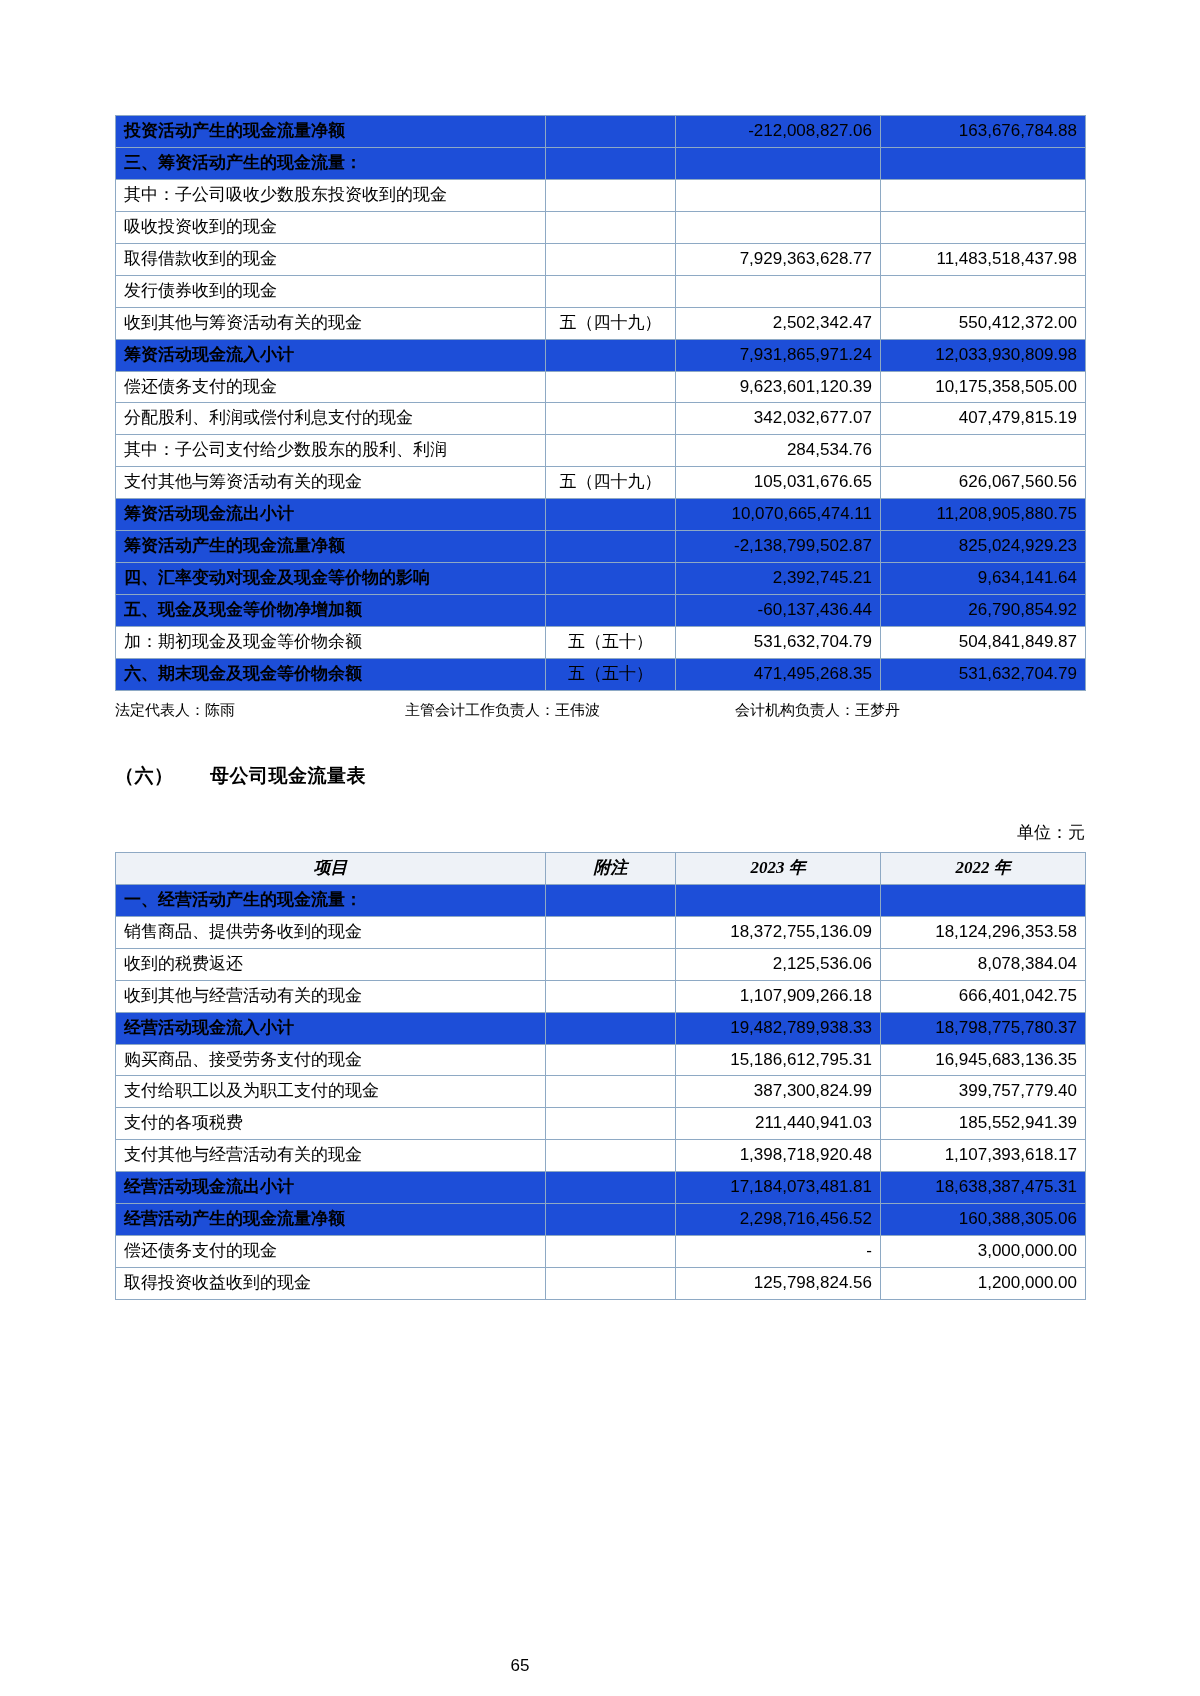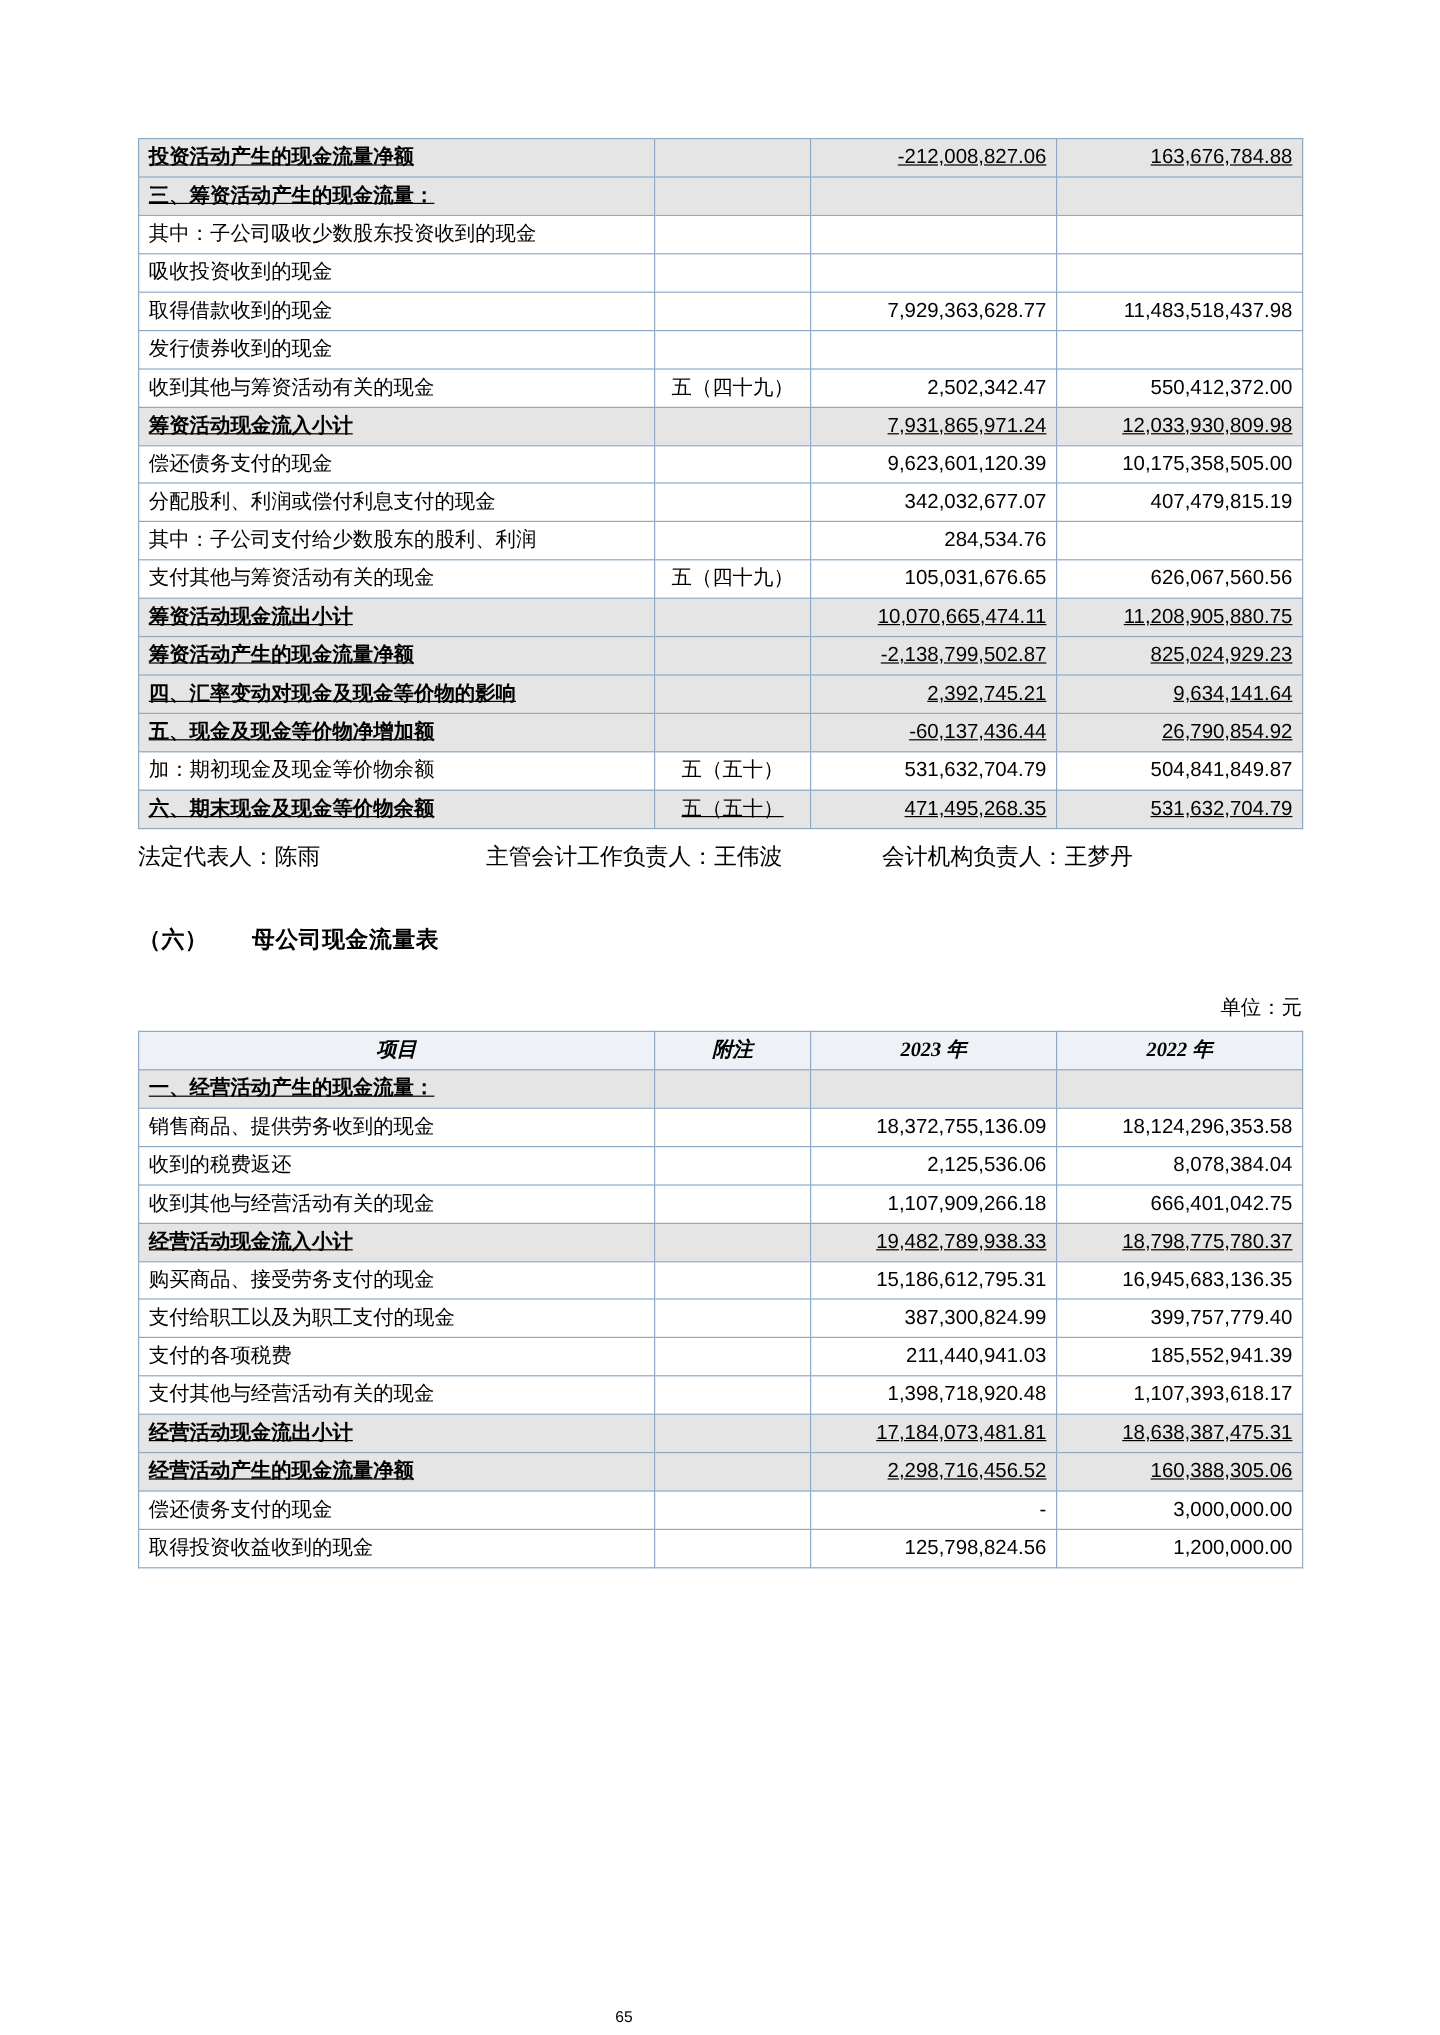--- a/index.html
+++ b/index.html
@@ -32,40 +32,40 @@
     line-height: 1.35;
     vertical-align: middle;
     height: 28px;
     box-sizing: border-box;
   }
   col.c-item { width: 430px; }
   col.c-note { width: 130px; }
   col.c-y1 { width: 205px; }
   col.c-y2 { width: 205px; }
 
-  .shade { background: #e5e5e5; text-decoration: underline; }
+  .shade { background: #1d4ed8; }
   .white { background: #ffffff; }
   .num { text-align: right; font-family: "Liberation Sans", sans-serif; font-size: 16.5px; }
   .note { text-align: center; font-size: 16.5px; line-height: 1.4; }
   .ind1 { padding-left: 14px; }
   .hdr td {
     text-align: center;
     font-weight: bold;
     background: #eef2f7;
     font-size: 17px;
     font-style: italic;
   }
   .subtotal { padding-left: 90px; font-weight: bold; }
   .section { font-weight: bold; padding-left: 8px; }
 
   .signature-row {
     width: 970px;
     display: flex;
     margin-top: 10px;
-    font-size: 19px;
+    font-size: 15px;
   }
   .sig-a { width: 290px; }
   .sig-b { width: 330px; }
   .sig-c { width: 350px; }
 
   .section-title {
     margin-top: 43px;
     font-size: 19px;
     font-weight: bold;
     letter-spacing: 0.5px;
@@ -74,25 +74,25 @@
 
   .unit-line {
     width: 970px;
     text-align: right;
     font-size: 17px;
     margin-top: 32px;
     margin-bottom: 8px;
   }
   .page-number {
     position: absolute;
-    bottom: 8px;
+    bottom: 20px;
     left: 0;
     width: 1040px;
     text-align: center;
-    font-size: 13px;
+    font-size: 17px;
     font-family: "Liberation Sans", sans-serif;
   }
   .tall td { height: 56px; }
 </style>
 </head>
 <body>
 
 <div class="page">
 
   <table class="fin">

